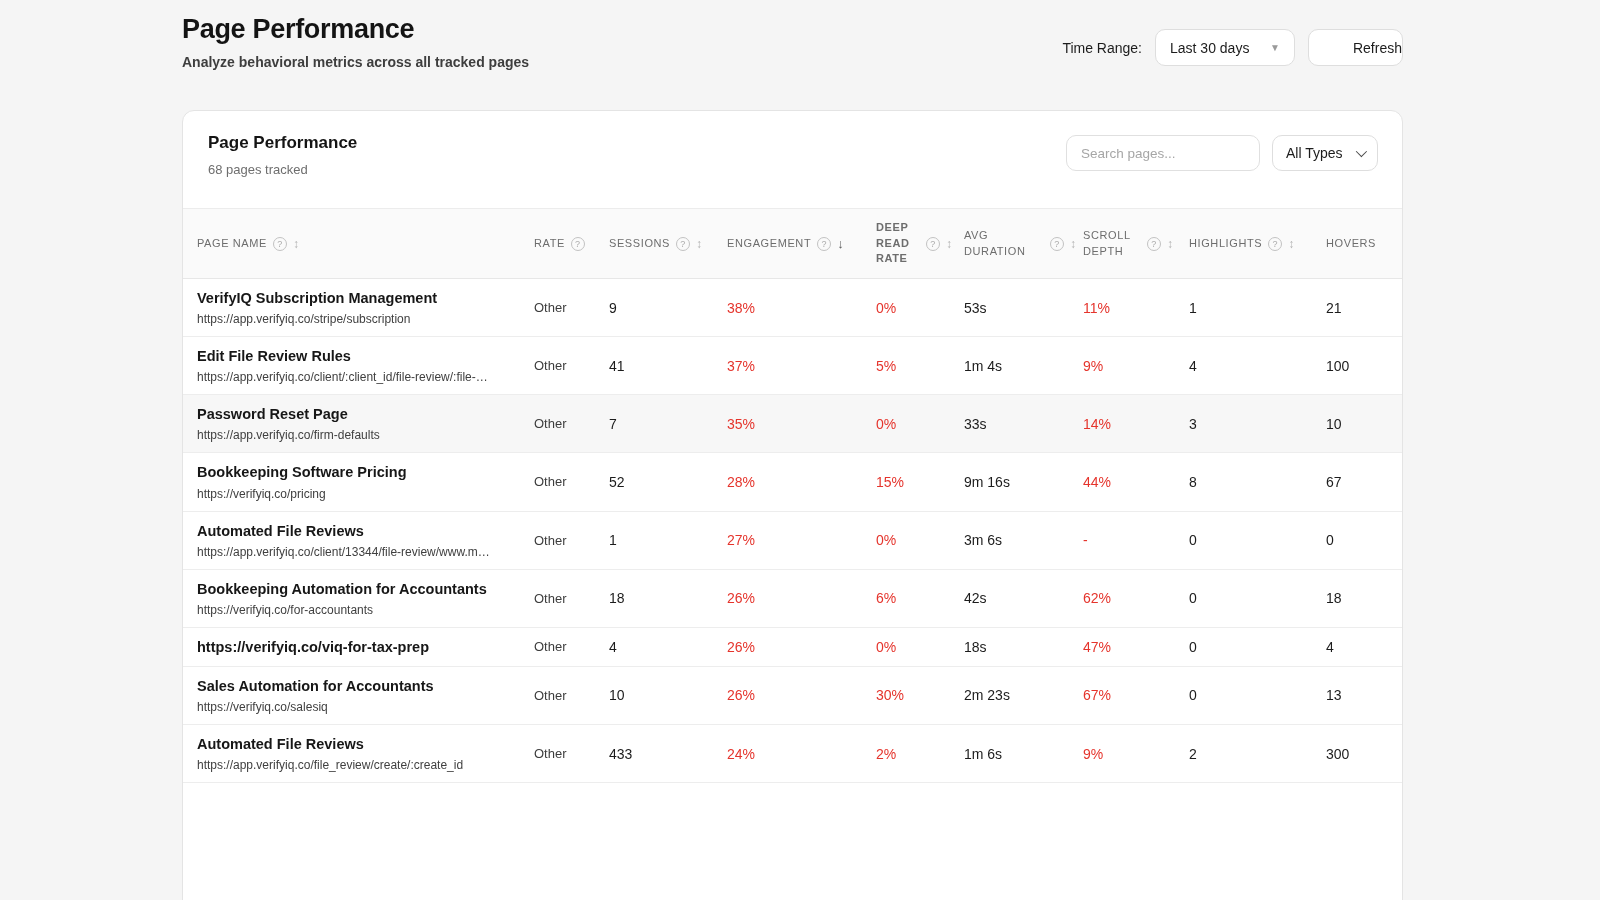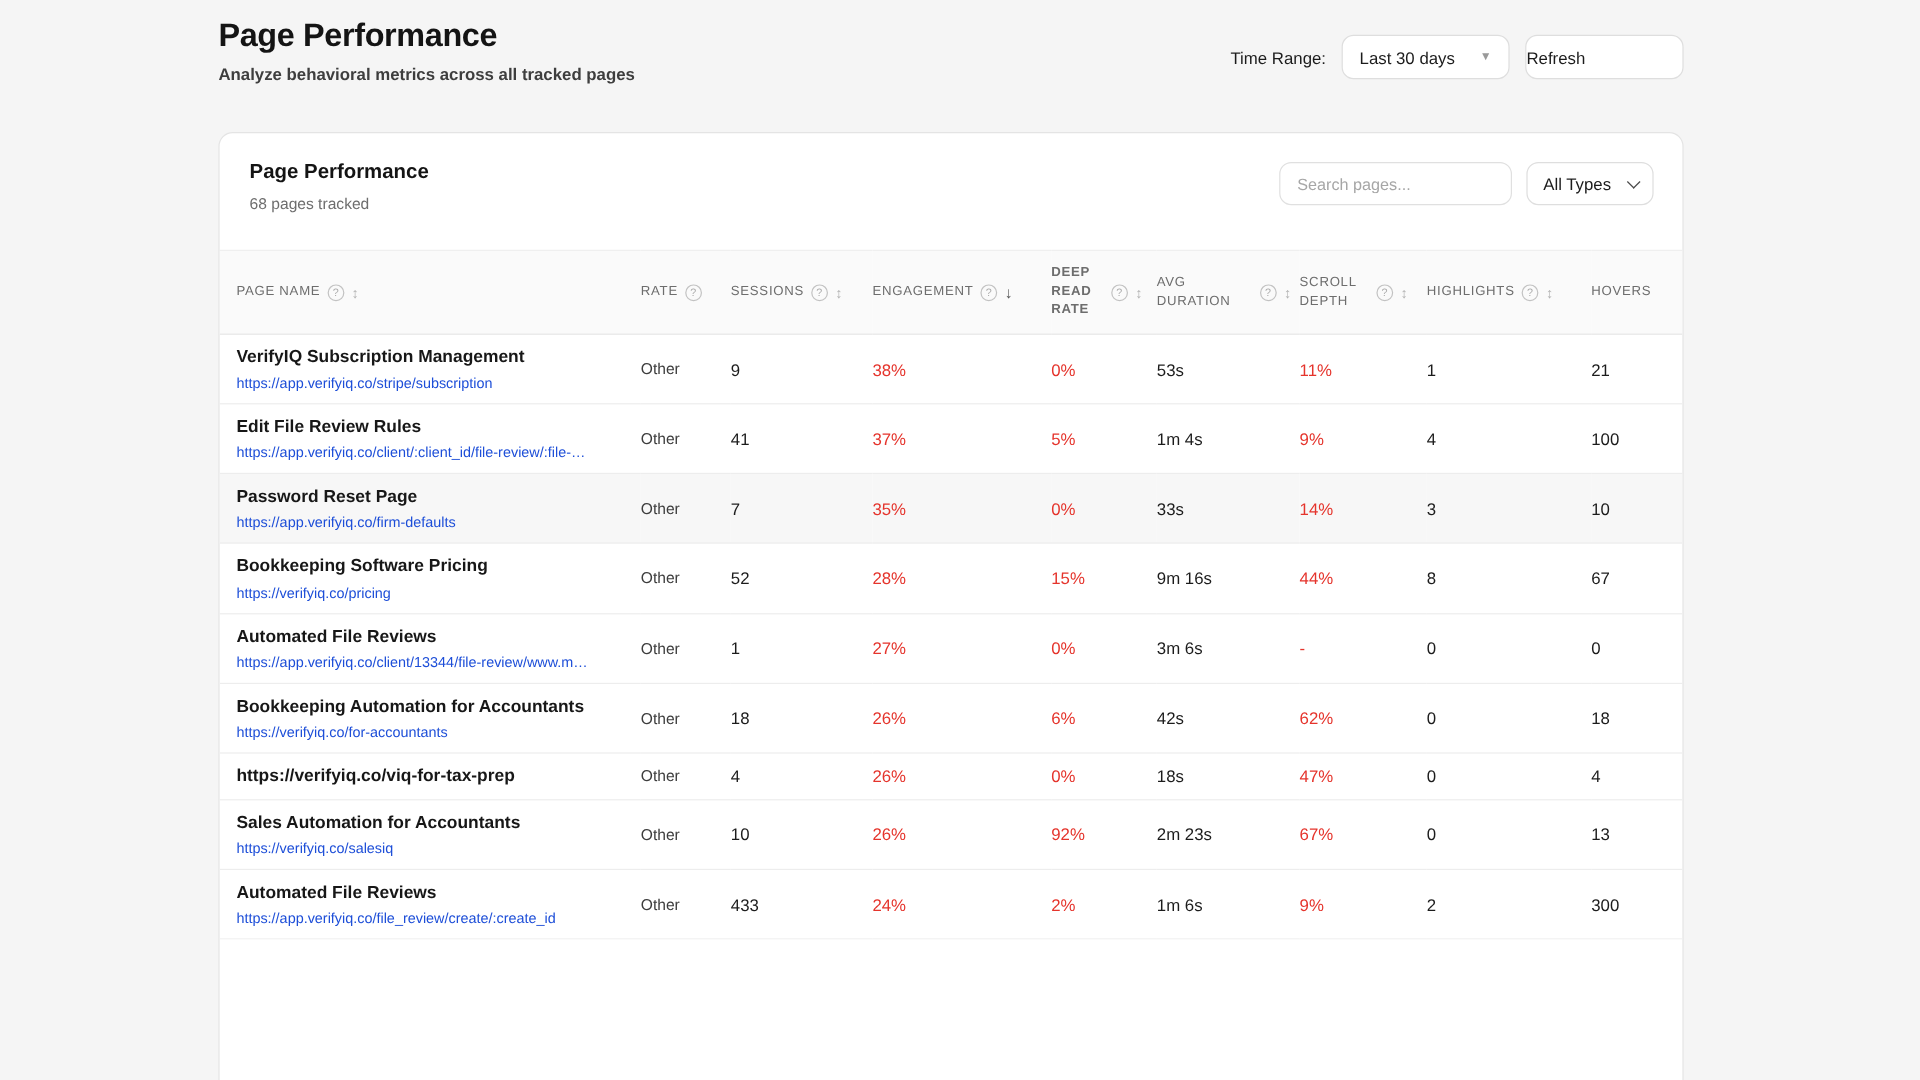--- a/index.html
+++ b/index.html
@@ -16,21 +16,21 @@
   .page-header{ position:absolute; left:182px; top:14px; width:1221px;
     display:flex; justify-content:space-between; align-items:flex-start; }
   .ph-left h1{ margin:0; font-size:27px; font-weight:700; letter-spacing:-0.3px; color:#141414;}
   .ph-left p{ margin:9px 0 0 0; font-size:14px; color:#3e3e3e;font-weight:bold;}
   .ph-right{ display:flex; align-items:center; gap:13px; margin-top:15px;margin-left:17px;}
   .pr-label{ font-size:14px; color:#1c1c1c;}
   .btn{ background:#fff; border:1px solid #dedede; border-radius:10px; height:37px;
     display:flex; align-items:center; font-size:14px; color:#1c1c1c; cursor:pointer;}
   .select-btn{ width:140px; padding:0 14px; justify-content:space-between;}
   .tri{ color:#9a9a9a; font-size:10px; line-height:1;}
-  .refresh-btn{ width:132px; justify-content:flex-start;}
+  .refresh-btn{ width:95px; justify-content:flex-end;}
 
   
   .card{ position:absolute; left:182px; top:110px; width:1221px; height:940px;
     background:#fff; border:1px solid #e4e4e4; border-radius:12px; overflow:hidden;}
   .card-header{ height:97px; padding:22px 24px 0 25px; display:flex;
     justify-content:space-between; align-items:flex-start;}
   .ch-title{ font-size:17px; font-weight:700; color:#141414;}
   .ch-sub{ font-size:13px; color:#6e6e6e; margin-top:9px;}
   .ch-controls{ display:flex; gap:12px; align-items:center; margin-top:2px;padding-left:32px;}
   .search-input{ width:194px; height:36px; border:1px solid #e0e0e0; border-radius:10px;
@@ -58,21 +58,21 @@
     color:#ababab; font-size:9px; display:inline-flex; align-items:center; justify-content:center; cursor:pointer;}
   .sort-icon{ color:#b3b3b3; font-size:12px; cursor:pointer;}
   .sort-active{ color:#5a5a5a; font-size:13px;}
 
   tbody td{ border-bottom:1px solid #ededed; padding:10px 4px 10px 0; vertical-align:middle;
     font-size:14px; color:#1c1c1c; background:transparent;}
   tbody td:first-child{ padding-left:14px;}
   tbody tr.row-hl{ background:#f7f7f7;}
   .pname{ font-size:14.5px; font-weight:600; color:#171717; line-height:1.25;
     white-space:nowrap; overflow:hidden;}
-  .purl{ font-size:12px; color:#1d4ed8; margin-top:5px; white-space:nowrap; overflow:hidden;}
+  .purl{ font-size:12px; color:#404040; margin-top:5px; white-space:nowrap; overflow:hidden;}
   .type-cell{ font-size:13px; color:#3d3d3d;}
   .red{ color:#e5342c; font-weight:500;}
 </style>
 </head>
 <body>
 
 <div class="page-header">
   <div class="ph-left">
     <h1>Page Performance</h1>
     <p>Analyze behavioral metrics across all tracked pages</p>
@@ -281,21 +281,21 @@
     <td>4</td>
   </tr>
           <tr>
     <td>
       <div class="pname">Sales Automation for Accountants</div>
       <div class="purl">https://verifyiq.co/salesiq</div>
     </td>
     <td class="type-cell">Other</td>
     <td>10</td>
     <td class="red">26%</td>
-    <td class="red">92%</td>
+    <td class="red">30%</td>
     <td>2m 23s</td>
     <td class="red">67%</td>
     <td>0</td>
     <td>13</td>
   </tr>
           <tr>
     <td>
       <div class="pname">Automated File Reviews</div>
       <div class="purl">https://app.verifyiq.co/file_review/create/:create_id</div>
     </td>

